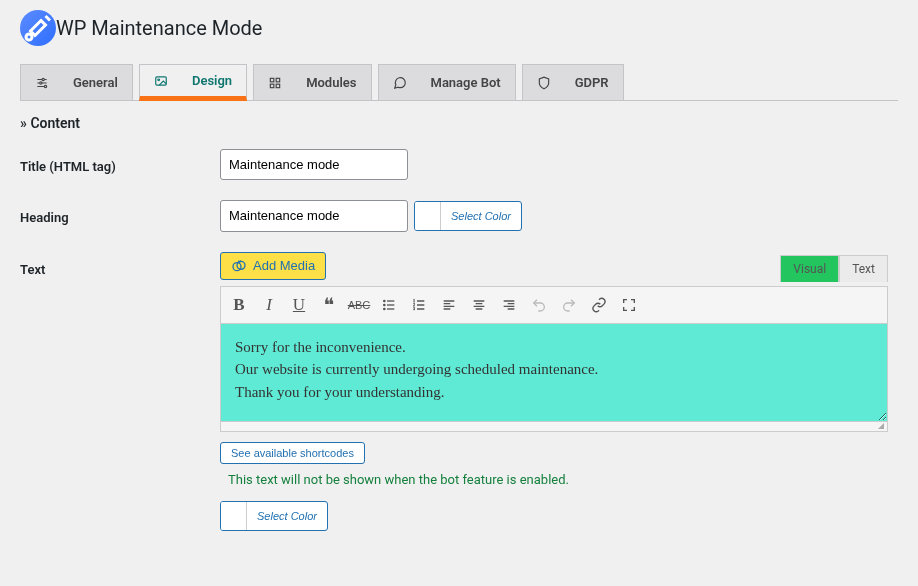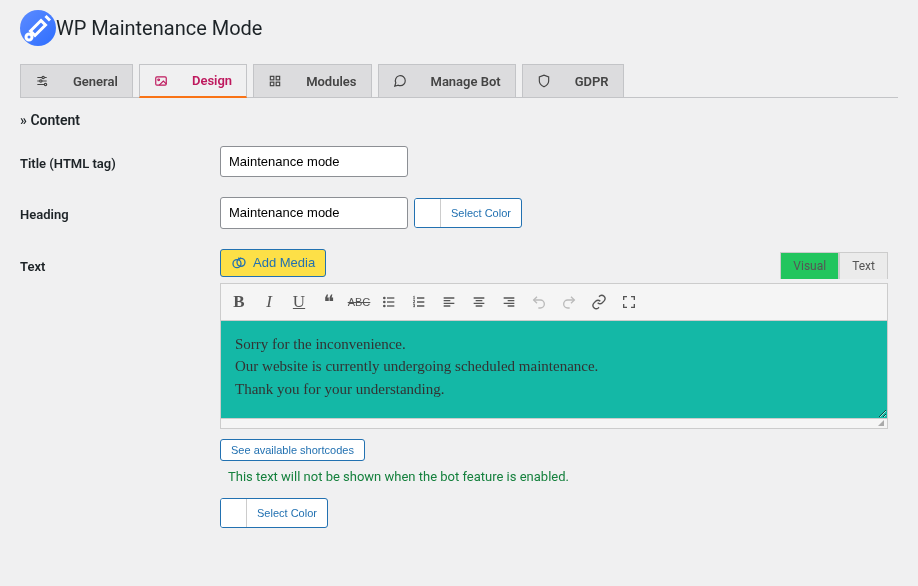--- a/index.html
+++ b/index.html
@@ -48,23 +48,23 @@
     border: 1px solid #c3c4c7;
     border-bottom: none;
     margin-right: 6px;
     cursor: pointer;
     font-size: 13px;
     font-weight: 600;
     color: #444;
   }
   .tab.active {
     background: #f0f0f1;
-    border-bottom: 2px solid #f97316;
+    border-bottom: 5px solid #f97316;
     margin-bottom: -1px;
-    color: #be185d;
+    color: #0f766e;
   }
   .tab svg { width: 14px; height: 14px; }
   .section-title {
     font-size: 14px;
     font-weight: 600;
     color: #1d2327;
     margin: 8px 0 18px 0;
   }
   .form-table { width: 100%; border-collapse: collapse; }
   .form-table th {
@@ -95,20 +95,21 @@
     align-items: center;
     border: 1px solid #2271b1;
     border-radius: 3px;
     background: #fff;
     height: 30px;
     cursor: pointer;
     font-size: 11px;
     color: #2271b1;
     padding: 0;
     overflow: hidden;
+    font-style: italic;
   }
   .color-swatch {
     width: 26px;
     height: 100%;
     background: #fff;
     border-right: 1px solid #ccc;
   }
   .color-label { padding: 0 10px; }
   .add-media-btn {
     display: inline-flex;
@@ -158,21 +159,21 @@
     border-radius: 2px;
     cursor: pointer;
     color: #555;
     font-family: Georgia, serif;
     font-size: 17px;
   }
   .tb-btn svg { width: 16px; height: 16px; }
   .editor-content {
     border: 1px solid #ccc;
     border-top: none;
-    background: #14b8a6;
+    background: #5eead4;
     min-height: 98px;
     padding: 12px 14px 14px 14px;
     font-family: Georgia, "Times New Roman", serif;
     font-size: 15px;
     color: #333;
     line-height: 1.5;
     resize: vertical;
     overflow: auto;
     position: relative;
   }

